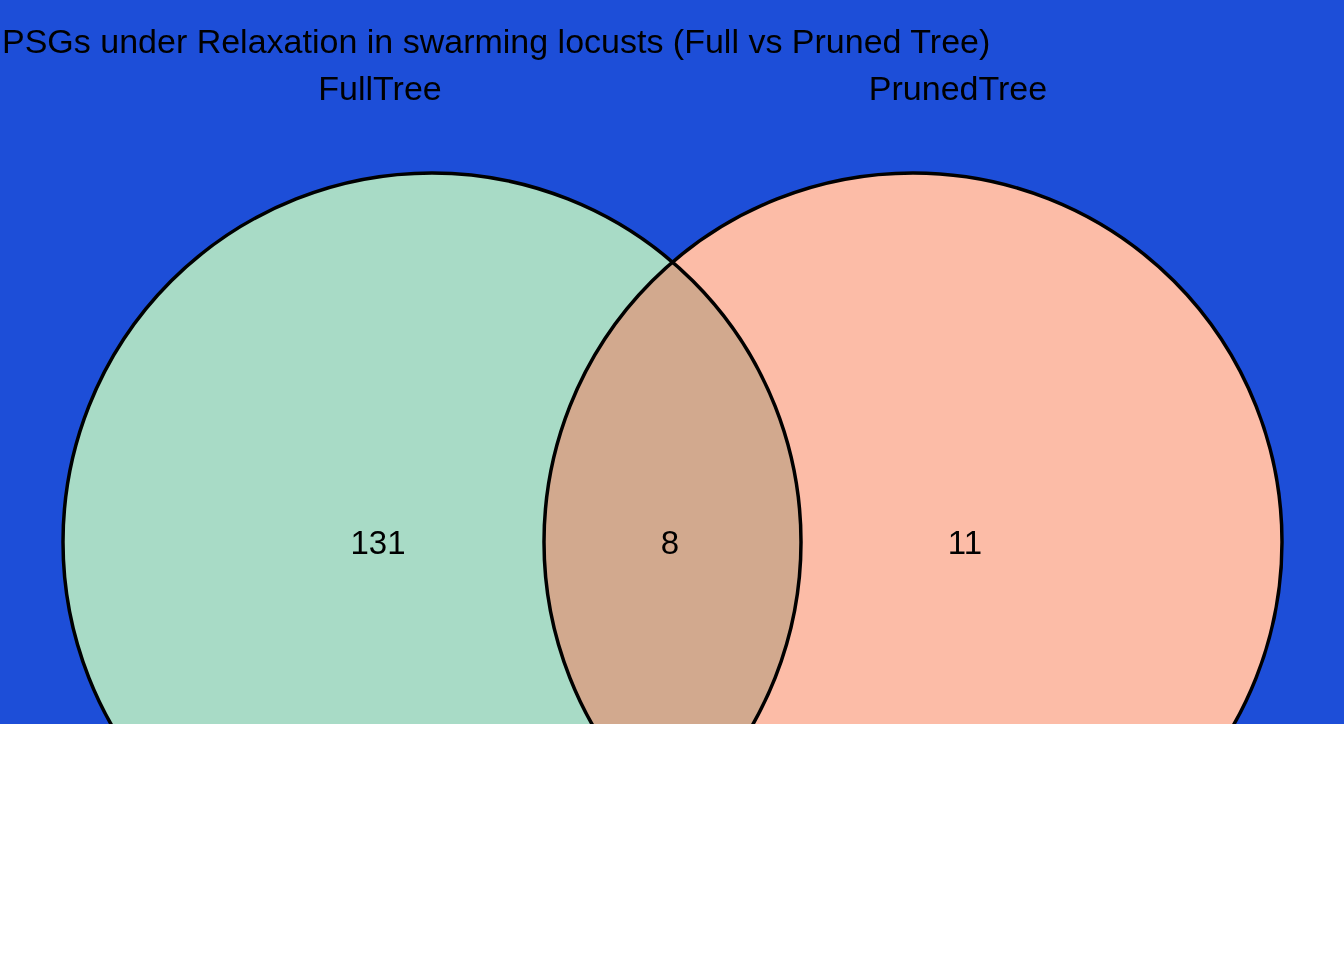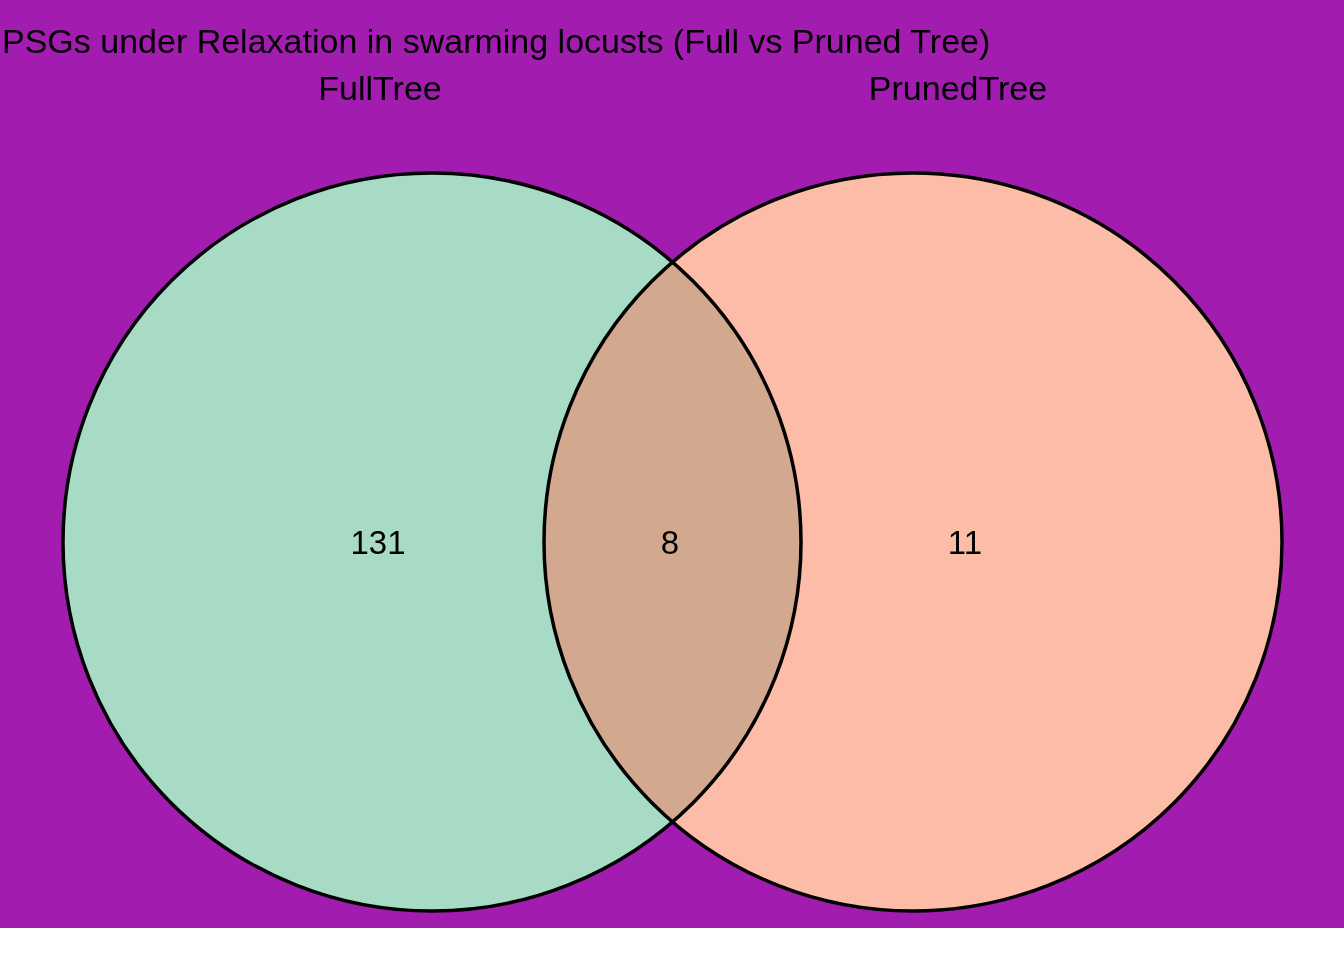--- a/index.html
+++ b/index.html
@@ -3,22 +3,22 @@
 <meta charset="utf-8">
 <style>
   html, body {
     margin: 0;
     padding: 0;
     background: #ffffff;
   }
   .canvas {
     position: relative;
     width: 1344px;
-    height: 928px;
-    background: #a21caf;
+    height: 724px;
+    background: #1d4ed8;
     overflow: hidden;
     font-family: "Liberation Sans", sans-serif;
   }
   svg.venn {
     display: block;
     width: 1344px;
     height: 960px;
   }
   svg.venn text {
     font-family: "Liberation Sans", sans-serif;

